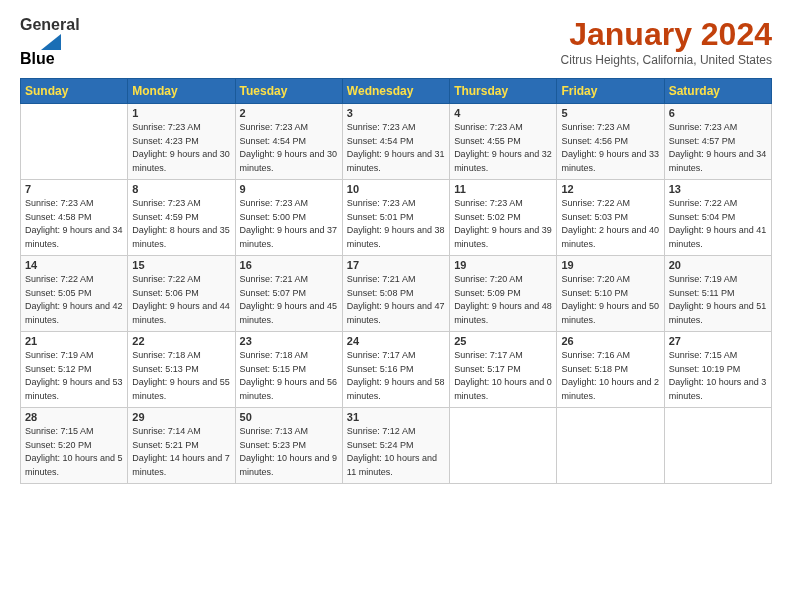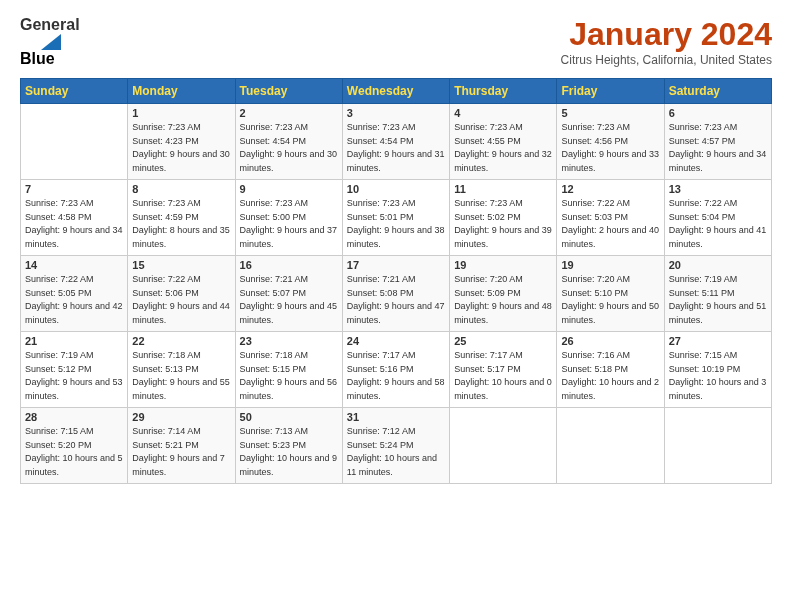--- a/index.html
+++ b/index.html
@@ -345,21 +345,21 @@
             <div>Sunrise: 7:15 AM</div>
             <div>Sunset: 5:20 PM</div>
             <div>Daylight: 10 hours and 5 minutes.</div>
           </div>
         </td>
           <td>
           <span class="day-number">29</span>
           <div class="day-info">
             <div>Sunrise: 7:14 AM</div>
             <div>Sunset: 5:21 PM</div>
-            <div>Daylight: 9 hours and 7 minutes.</div>
+            <div>Daylight: 14 hours and 7 minutes.</div>
           </div>
         </td>
           <td>
           <span class="day-number">50</span>
           <div class="day-info">
             <div>Sunrise: 7:13 AM</div>
             <div>Sunset: 5:23 PM</div>
             <div>Daylight: 10 hours and 9 minutes.</div>
           </div>
         </td>

